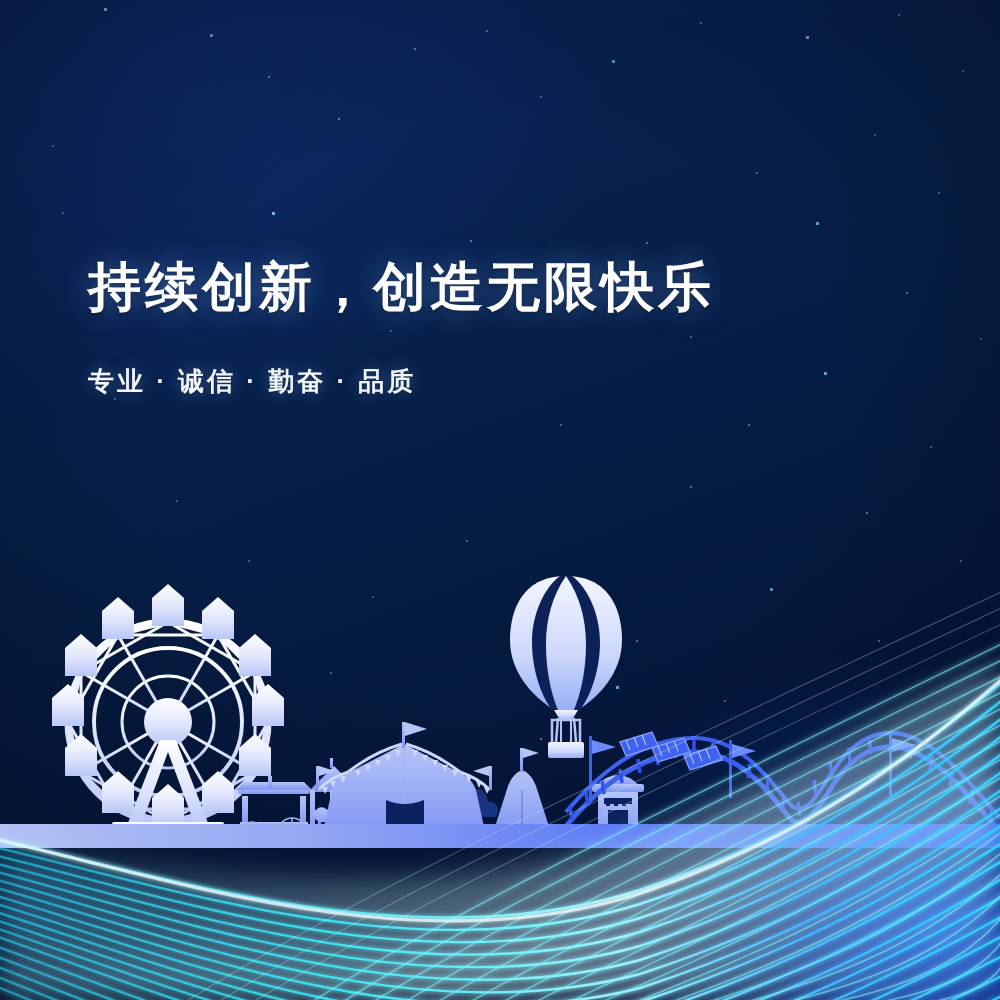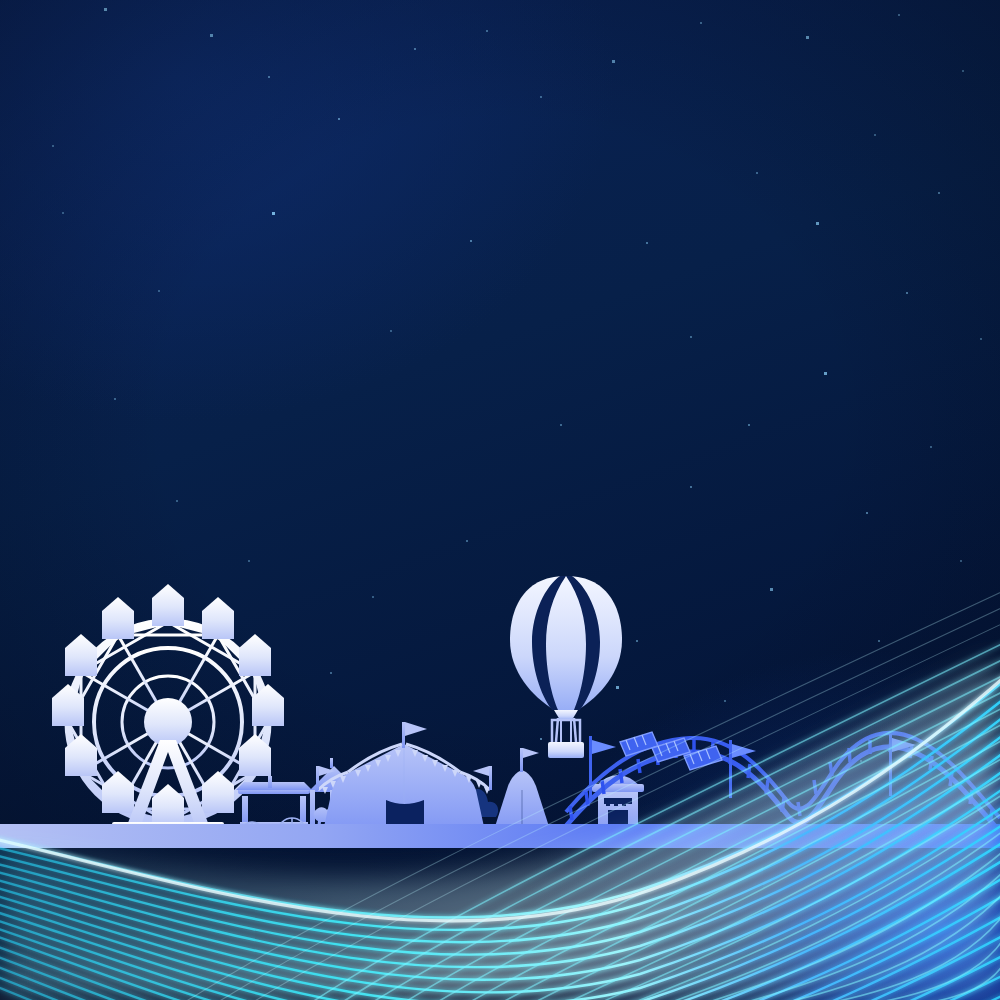--- a/index.html
+++ b/index.html
@@ -447,14 +447,18 @@
 
     <g fill="none" stroke="#bdf6ff" stroke-width="1.1" opacity=".30">
       <path d="M240,1010 C380,924 520,852 1010,620"></path>
       <path d="M205,1010 C350,920 495,846 1010,604"></path>
       <path d="M172,1010 C322,916 470,840 1010,588"></path>
     </g>
 
     <path d="M-10,838 C190,884 430,966 650,890 C810,834 915,756 1010,672" fill="none" stroke="#ecfdff" stroke-width="3.2" opacity=".85" filter="url(#fGlow)"></path>
   </svg>
 
+  <div id="copy">
+    <h1 id="headline">持续创新，创造无限快乐</h1>
+    <p id="subline">专业 · 诚信 · 勤奋 · 品质</p>
+  </div>
 
 </div>
 
 </body></html>

